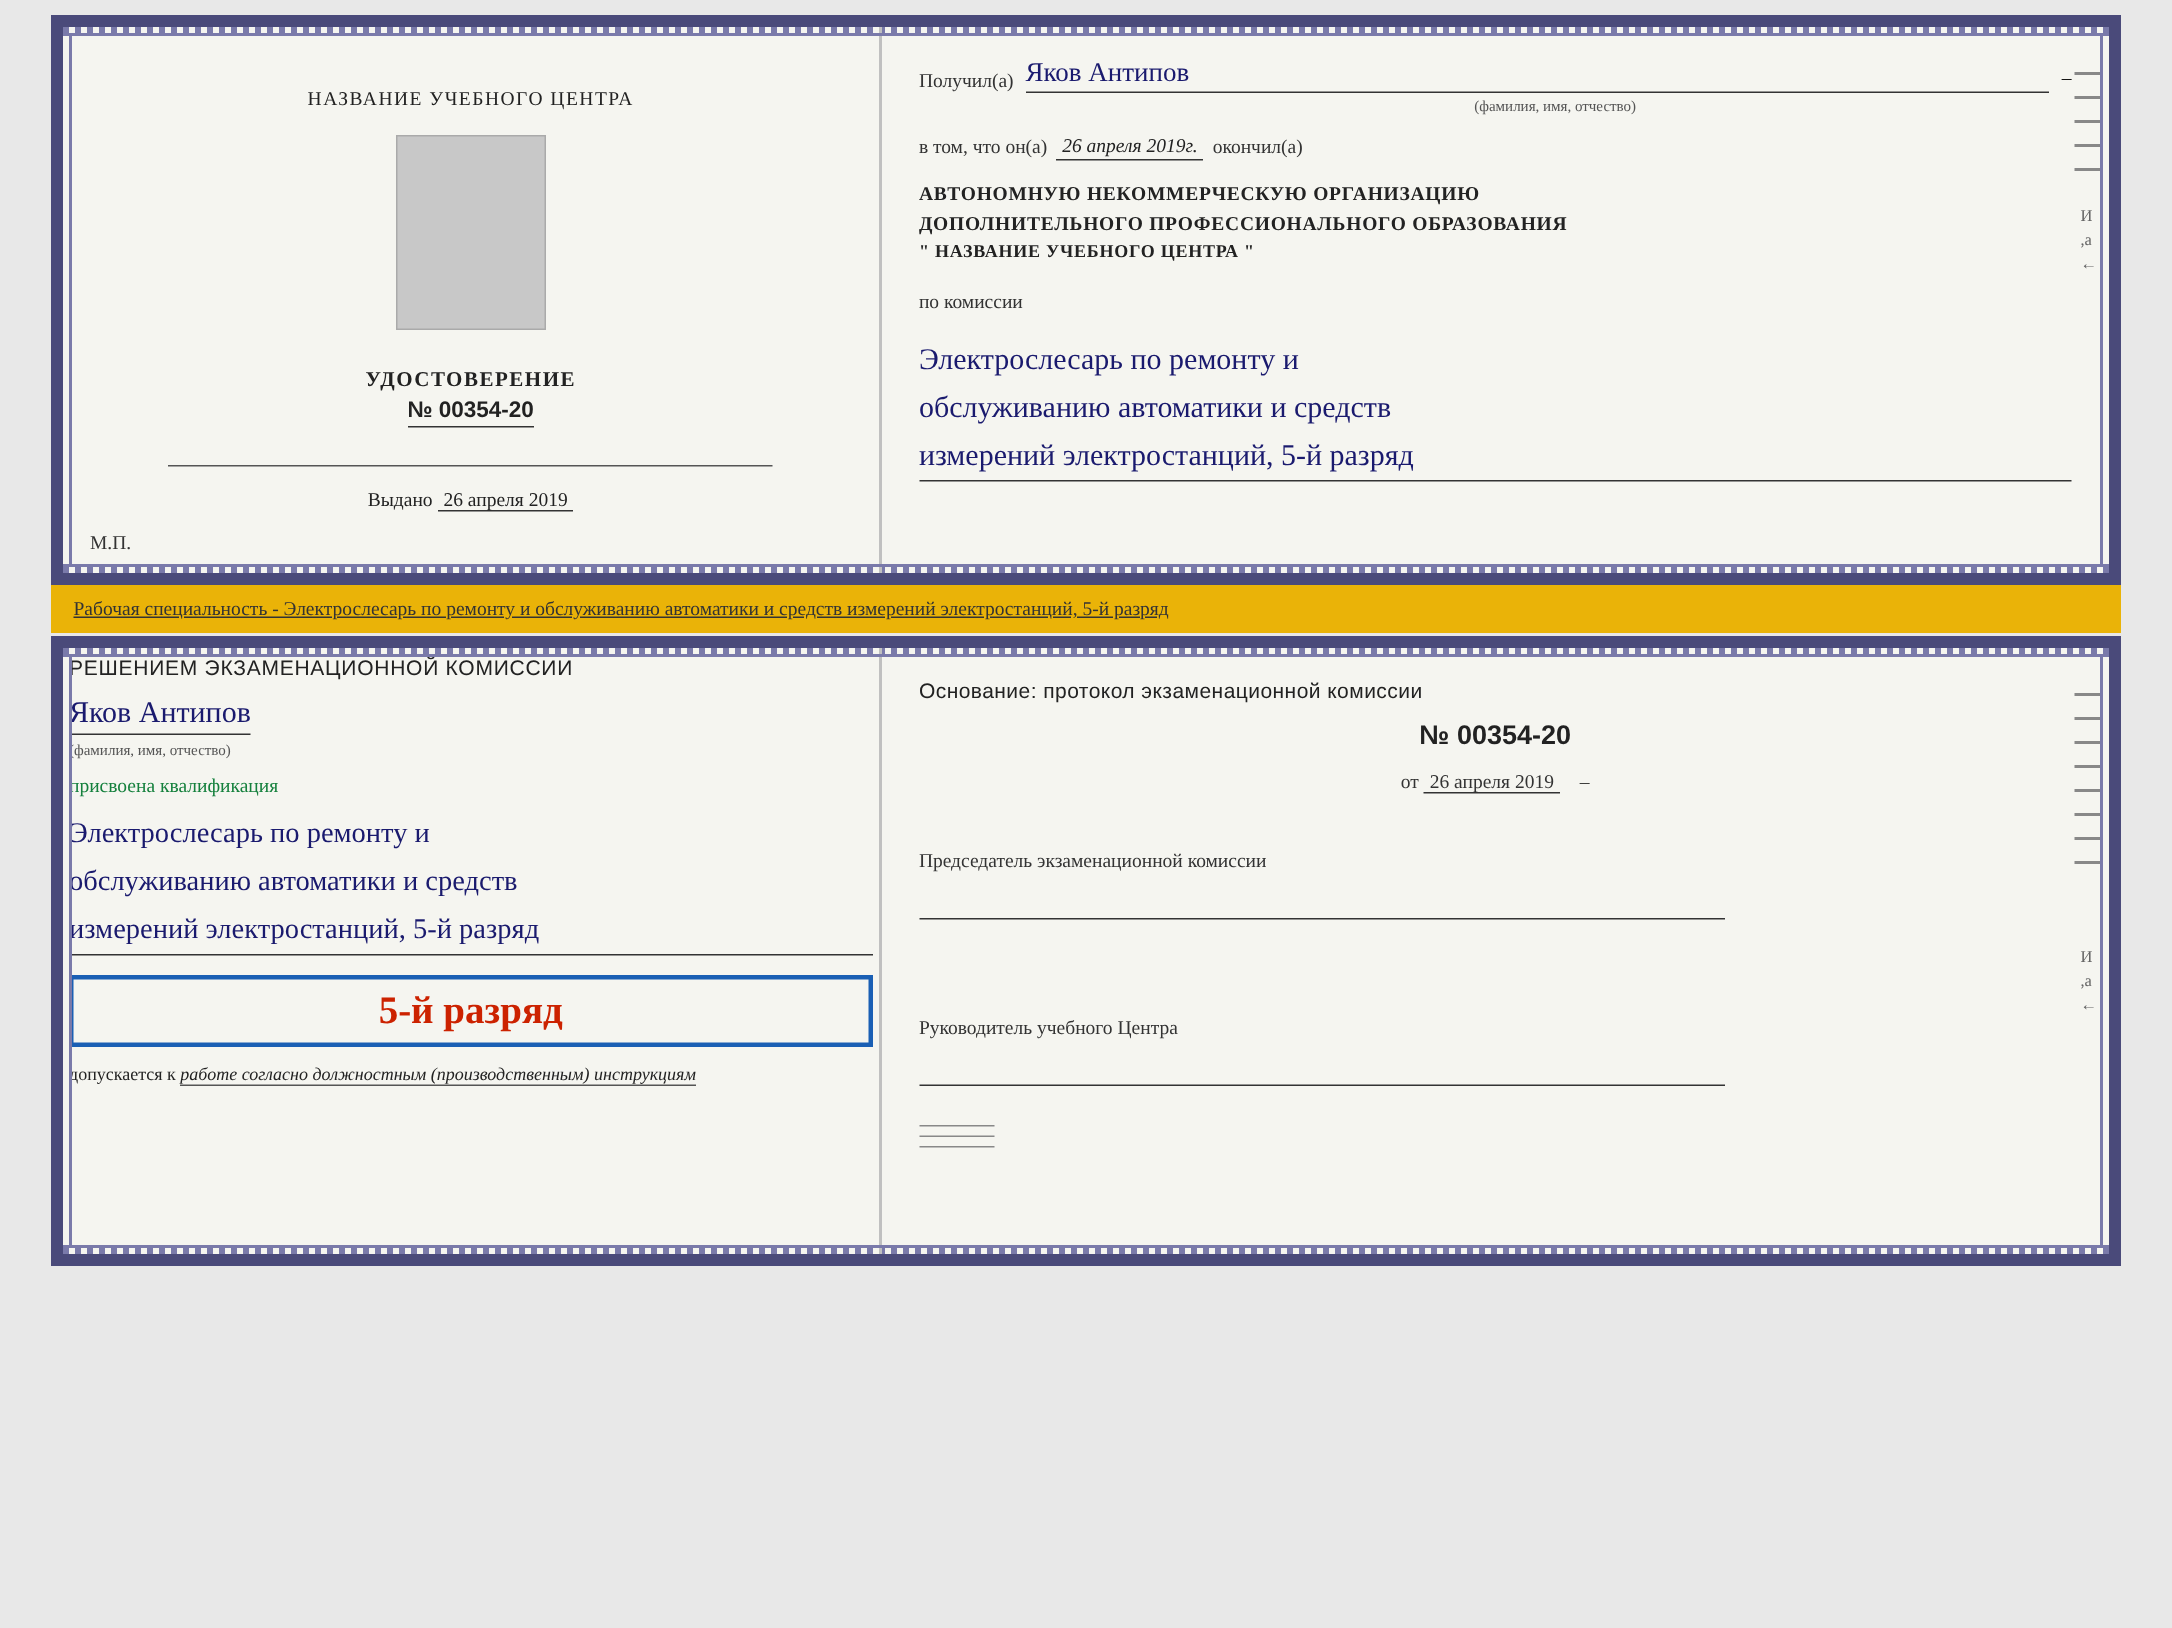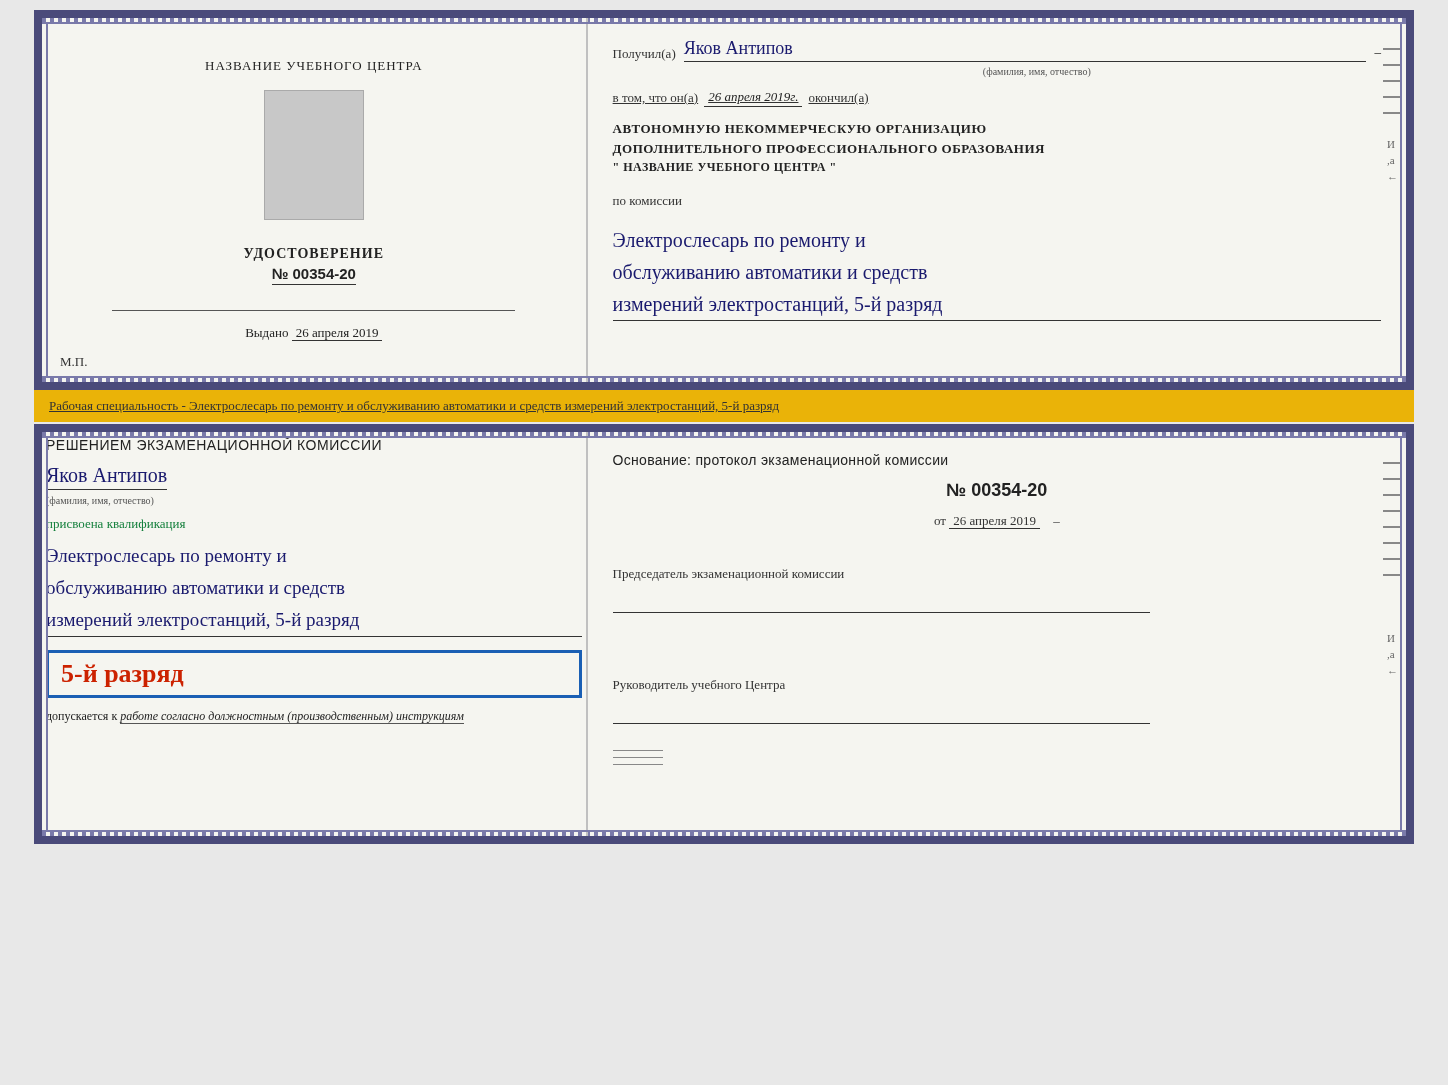--- a/index.html
+++ b/index.html
@@ -147,21 +147,20 @@
       margin-left: 80px;
     }
 
     .vtom-line {
       font-size: 13px;
       color: #333;
       display: flex;
       align-items: center;
       gap: 6px;
       flex-wrap: wrap;
-      text-decoration: underline;
     }
 
     .date-underline {
       font-style: italic;
       border-bottom: 1px solid #333;
       padding: 0 4px 1px;
       color: #222;
       font-size: 13px;
     }
 
@@ -273,20 +272,21 @@
       border: 3px solid #1a5fb4;
       padding: 6px 12px;
       margin-top: 5px;
       margin-bottom: 3px;
     }
 
     .razryad-text {
       font-size: 26px;
       font-weight: bold;
       color: #cc2200;
+      text-align: center;
       display: block;
     }
 
     .dopuskaetsya {
       font-size: 12px;
       color: #222;
     }
 
     .dopuskaetsya-italic {
       font-style: italic;

